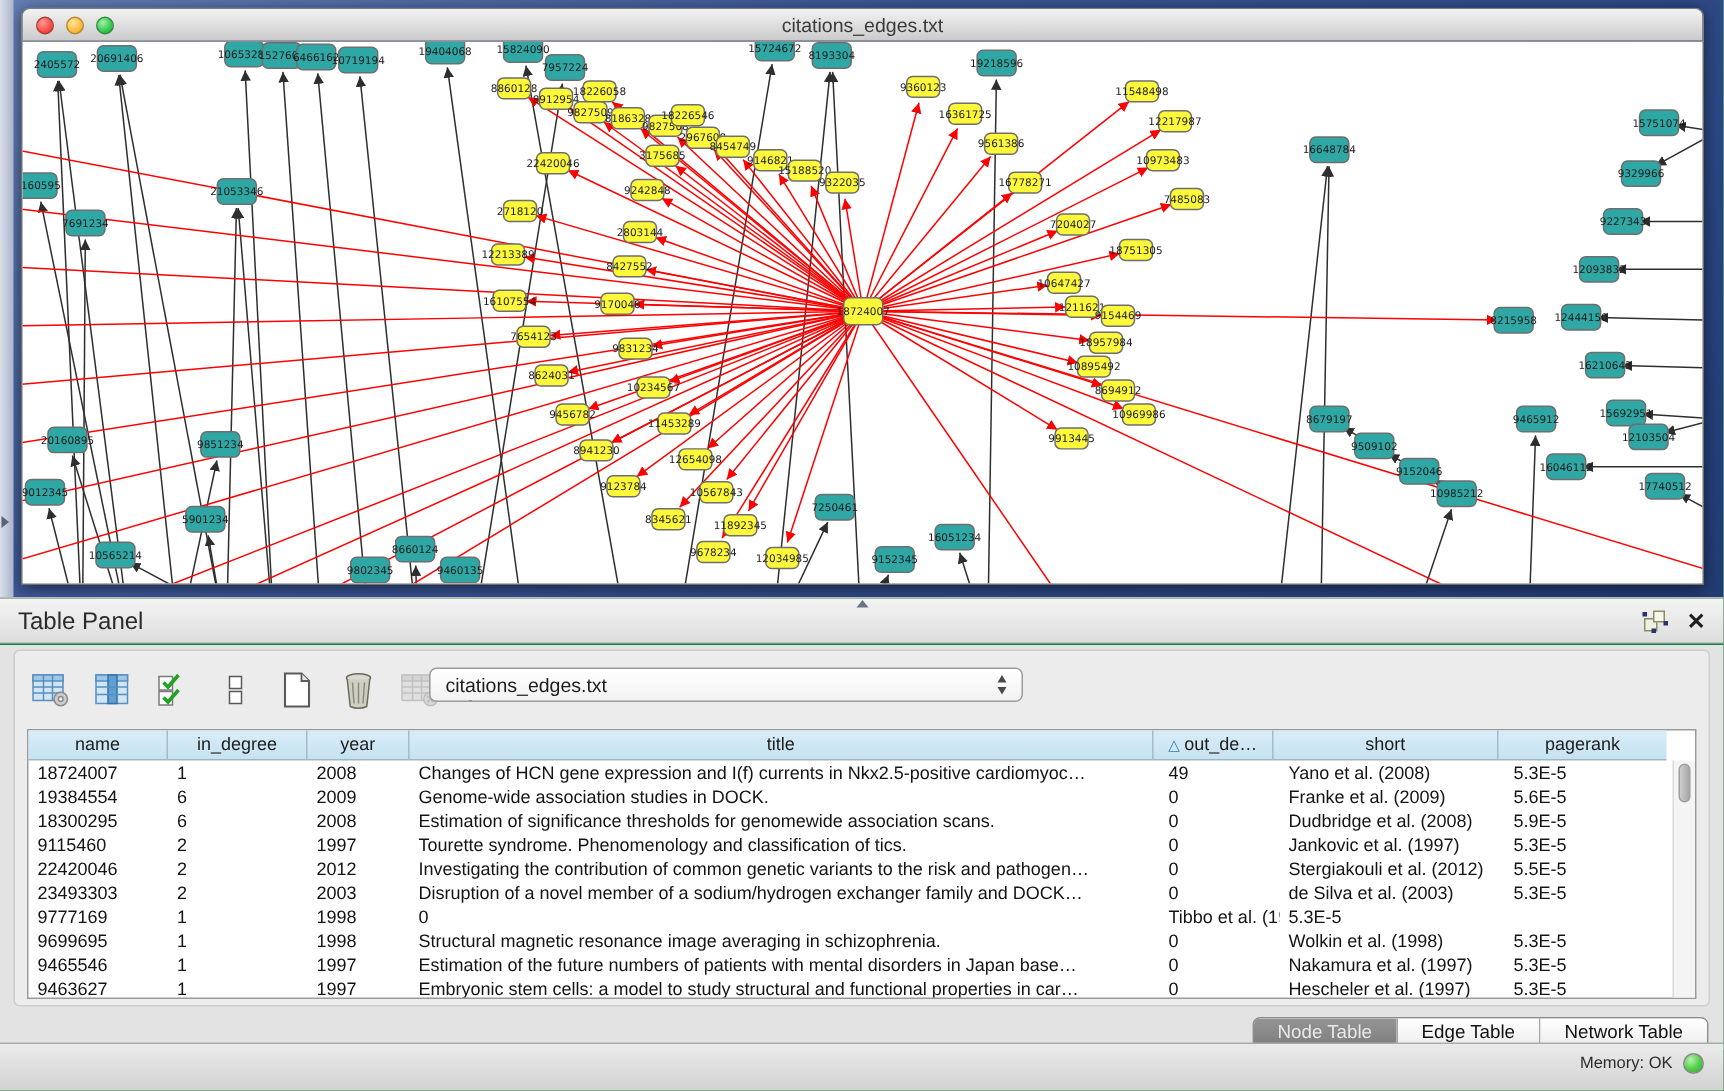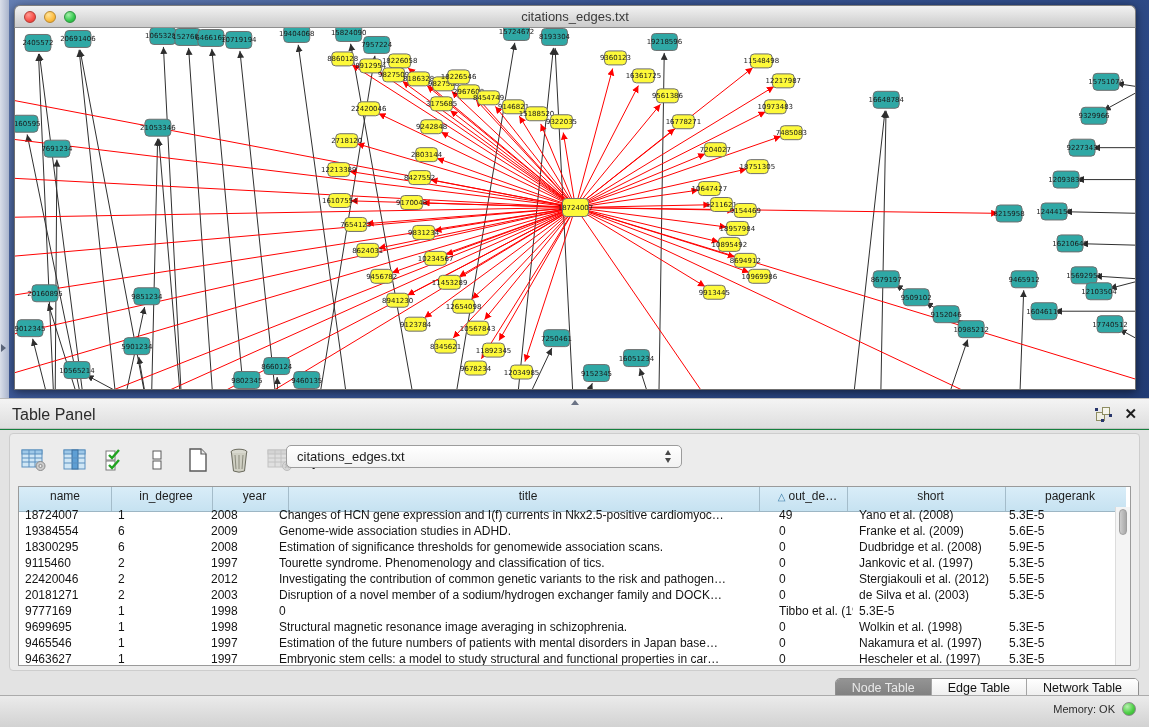--- a/index.html
+++ b/index.html
@@ -52,22 +52,22 @@
   .tb-btn.disabled { opacity:.5; }
   .fx { font-size:16px; font-style:italic; font-family:"Liberation Serif",serif; color:#1a1a1a; font-weight:bold; }
   .fx small { font-size:10px; }
   .combo { position:absolute; left:276px; top:11px; width:396px; height:23px; background:linear-gradient(#ffffff,#f2f2f2);
     border:1px solid #9c9c9c; border-radius:5px; font-size:13px; color:#1c1c1c; line-height:21px; padding-left:10px; }
   .combo .arrows { position:absolute; right:8px; top:4px; width:9px; height:14px; }
   .combo .arrows .up { position:absolute; top:0; left:1px; width:0; height:0; border-left:3.5px solid transparent; border-right:3.5px solid transparent; border-bottom:5px solid #4a4a4a; }
   .combo .arrows .dn { position:absolute; bottom:1px; left:1px; width:0; height:0; border-left:3.5px solid transparent; border-right:3.5px solid transparent; border-top:5px solid #4a4a4a; }
 
   .table-wrap { position:absolute; left:8px; top:52px; right:8px; bottom:4px; background:#ffffff; border:1px solid #9a9a9a; }
-  .thead { display:grid; grid-template-columns:93px 93px 68px 1fr 80px 150px 112px; height:25px; margin-right:4px;
-    background:linear-gradient(#d9edf8,#c6e2f1); border-bottom:1px solid #9db6c4;gap:8px; }
+  .thead { display:grid; grid-template-columns:93px 93px 68px 1fr 80px 150px 112px; height:20px; margin-right:19px;
+    background:linear-gradient(#d9edf8,#c6e2f1); border-bottom:1px solid #9db6c4; }
   .th { font-size:12px; color:#1c1c1c; text-align:center; line-height:19px; border-right:1px solid #a4bcca;
     overflow:hidden; white-space:nowrap; }
   .th:last-child { border-right:none; }
   .th .sort { color:#3a7ca8; font-size:10px; margin-right:3px; }
   .tbody { position:absolute; left:0; right:15px; top:20px; bottom:0; overflow:hidden; }
   .tr { display:grid; grid-template-columns:93px 93px 68px 1fr 80px 150px 112px; height:16px; }
   .td { font-size:12px; color:#141414; line-height:16px; padding:0 6px; overflow:hidden; white-space:nowrap; }
   .td.center { text-align:left; }
   .vscroll { position:absolute; right:0; top:20px; bottom:0; width:15px; background:#f4f4f4; border-left:1px solid #dcdcdc; }
   .vscroll .thumb { position:absolute; left:3px; top:2px; width:8px; height:26px; border-radius:5px;
@@ -726,21 +726,21 @@
               <div class="td">2008</div>
               <div class="td">Changes of HCN gene expression and I(f) currents in Nkx2.5-positive cardiomyoc…</div>
               <div class="td">49</div>
               <div class="td center">Yano et al. (2008)</div>
               <div class="td">5.3E-5</div>
             </div>
             <div class="tr">
               <div class="td">19384554</div>
               <div class="td">6</div>
               <div class="td">2009</div>
-              <div class="td">Genome-wide association studies in ADHD.</div>
+              <div class="td">Genome-wide association studies in DOCK.</div>
               <div class="td">0</div>
               <div class="td center">Franke et al. (2009)</div>
               <div class="td">5.6E-5</div>
             </div>
             <div class="tr">
               <div class="td">18300295</div>
               <div class="td">6</div>
               <div class="td">2008</div>
               <div class="td">Estimation of significance thresholds for genomewide association scans.</div>
               <div class="td">0</div>
@@ -759,21 +759,21 @@
             <div class="tr">
               <div class="td">22420046</div>
               <div class="td">2</div>
               <div class="td">2012</div>
               <div class="td">Investigating the contribution of common genetic variants to the risk and pathogen…</div>
               <div class="td">0</div>
               <div class="td center">Stergiakouli et al. (2012)</div>
               <div class="td">5.5E-5</div>
             </div>
             <div class="tr">
-              <div class="td">20181271</div>
+              <div class="td">23493303</div>
               <div class="td">2</div>
               <div class="td">2003</div>
               <div class="td">Disruption of a novel member of a sodium/hydrogen exchanger family and DOCK…</div>
               <div class="td">0</div>
               <div class="td center">de Silva et al. (2003)</div>
               <div class="td">5.3E-5</div>
             </div>
             <div class="tr">
               <div class="td">9777169</div>
               <div class="td">1</div>

